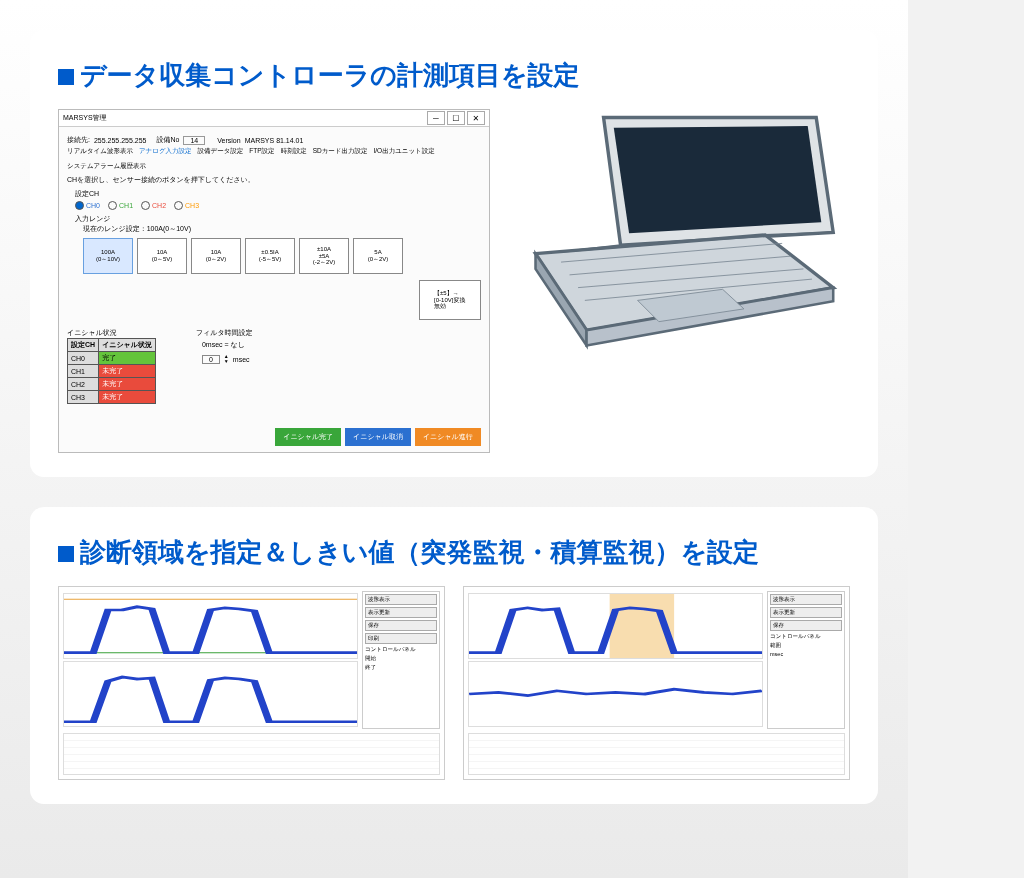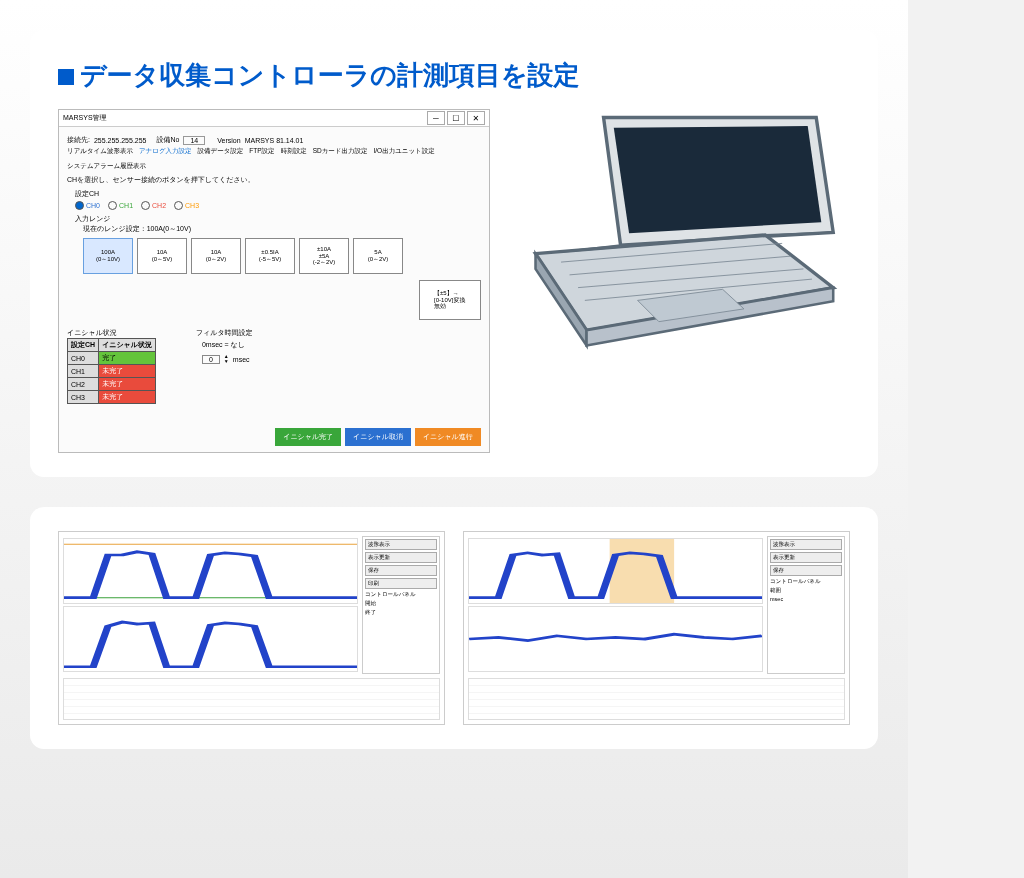--- a/index.html
+++ b/index.html
@@ -202,20 +202,21 @@
             <line x1="88" y1="225" x2="355" y2="200"></line>
           </g>
           <polygon points="150,225 250,212 275,235 175,250" fill="#bfc9d2" stroke="#7b8894"></polygon>
         </svg>
       </div>
 
     </div>
   </div>
 
   <div class="card">
+    <h2 class="hdr">診断領域を指定＆しきい値（突発監視・積算監視）を設定</h2>
     <div class="chartrow">
 
       <div class="chartbox">
         <div style="display:flex;gap:4px">
           <div style="flex:1">
             <div class="mini">
                 <svg id="c0" viewBox="0 0 100 60" preserveAspectRatio="none">
                   <line x1="0" x2="100" y1="5" y2="5" stroke="#e9a23b"></line>
                   <line x1="0" x2="100" y1="55" y2="55" stroke="#3aa03a"></line>
                   <polyline points="0,55 5,55 10,55 15,15 20,15 25,12 30,14 35,55 40,55 45,55 50,15 55,13 60,14 65,16 70,55 75,55 80,55 85,55 90,55 95,55 100,55" fill="none" stroke="#2243c9" stroke-width="2.5"></polyline>

